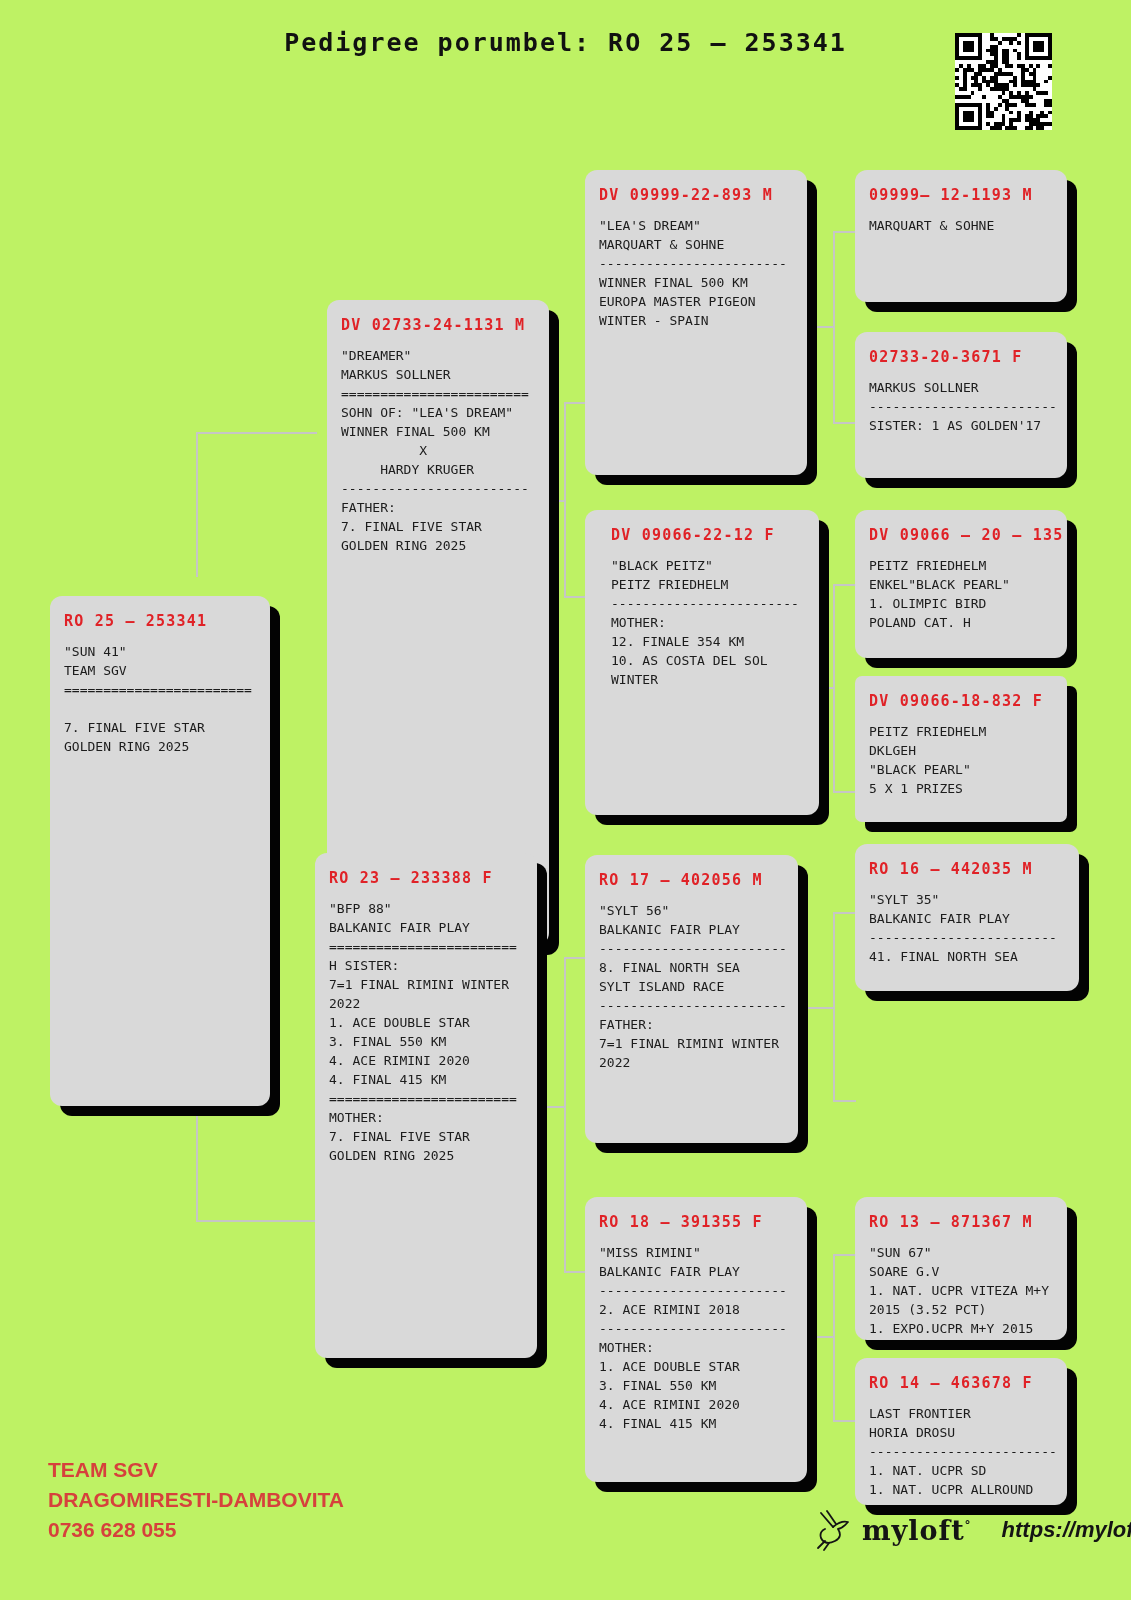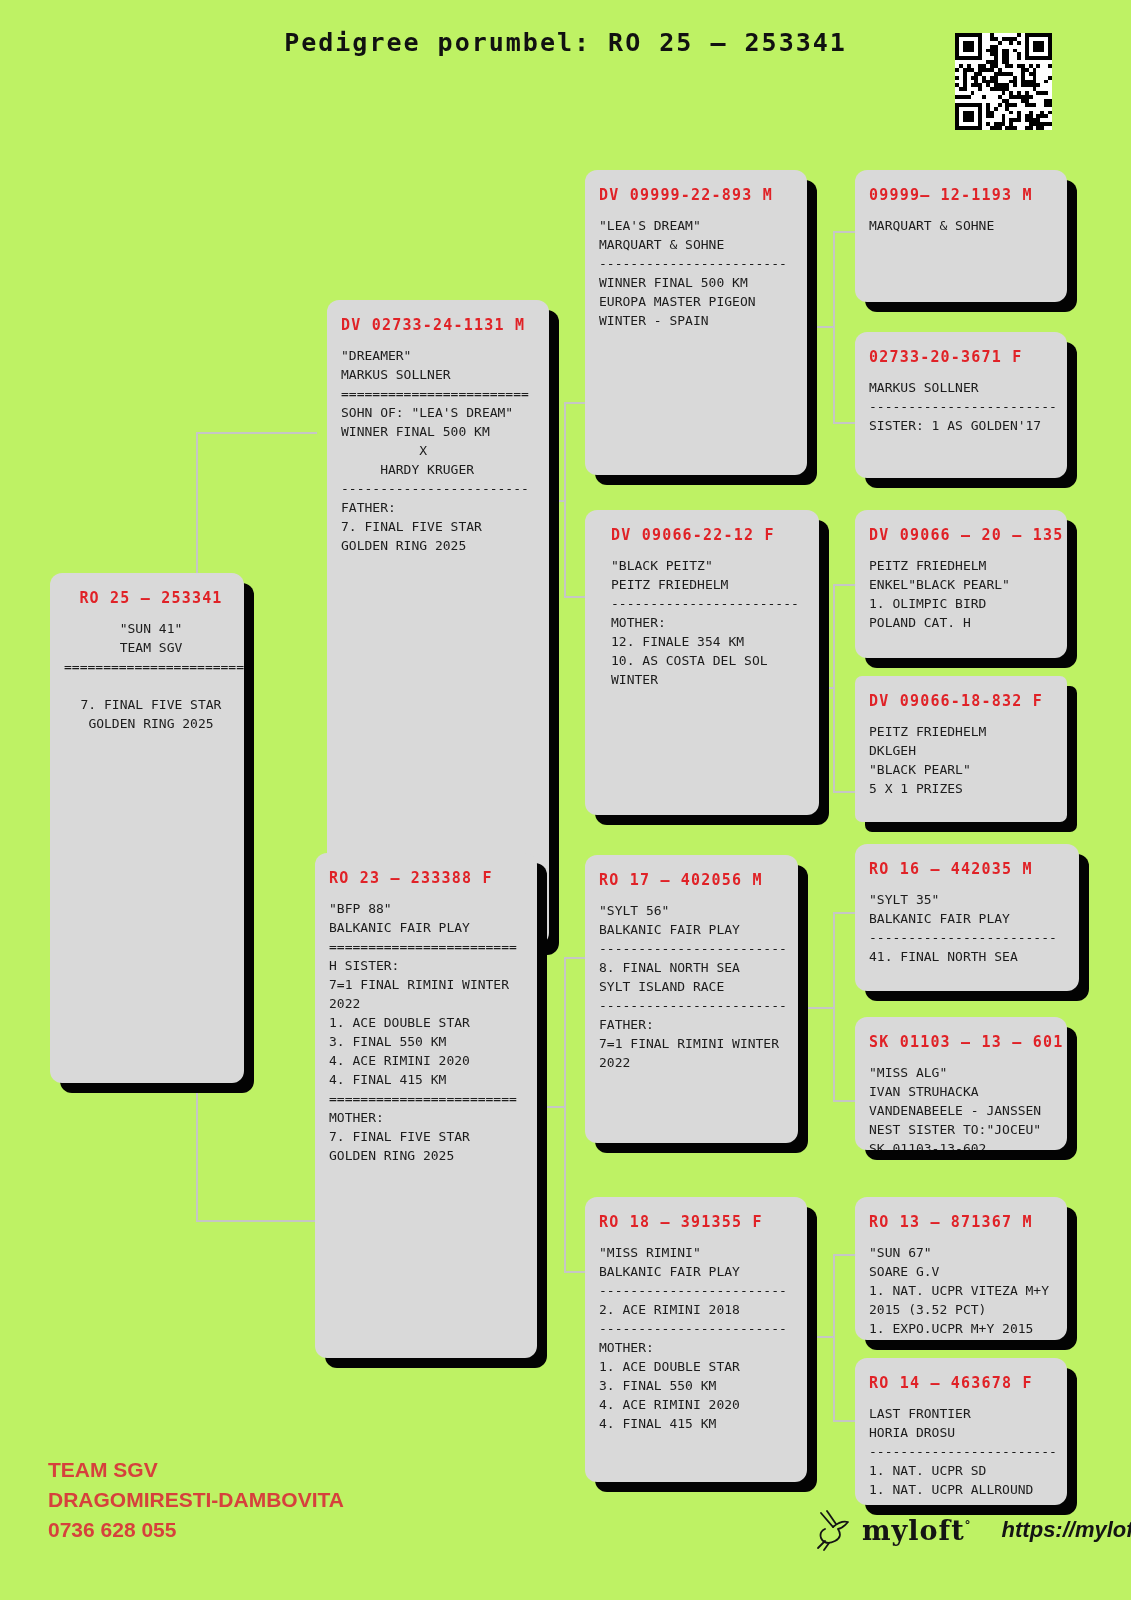--- a/index.html
+++ b/index.html
@@ -279,21 +279,21 @@
   <div class="line" style="left:808px;top:1007px;width:27px;height:2px;"></div>
   <div class="line" style="left:833px;top:912px;width:2px;height:190px;"></div>
   <div class="line" style="left:833px;top:912px;width:23px;height:2px;"></div>
   <div class="line" style="left:833px;top:1100px;width:23px;height:2px;"></div>
 
   <div class="line" style="left:808px;top:1336px;width:27px;height:2px;"></div>
   <div class="line" style="left:833px;top:1254px;width:2px;height:168px;"></div>
   <div class="line" style="left:833px;top:1254px;width:23px;height:2px;"></div>
   <div class="line" style="left:833px;top:1420px;width:23px;height:2px;"></div>
 
-  <div class="box" style="left:50px;top:573px;width:194px;height:510px;text-align:center;">
+  <div class="box" style="left:50px;top:596px;width:220px;height:510px;">
     <div class="box-id">RO 25 – 253341</div>
     <pre class="box-body">"SUN 41"
 TEAM SGV
 ========================
 
 7. FINAL FIVE STAR
 GOLDEN RING 2025</pre>
   </div>
 
   <div class="box" style="left:327px;top:300px;width:222px;height:645px;">
@@ -397,29 +397,20 @@
 "BLACK PEARL"
 5 X 1 PRIZES</pre>
   </div>
   <div class="box" style="left:855px;top:826px;width:224px;height:147px;margin-top:18px;">
     <div class="box-id">RO 16 – 442035 M</div>
     <pre class="box-body">"SYLT 35"
 BALKANIC FAIR PLAY
 ------------------------
 41. FINAL NORTH SEA</pre>
   </div>
-  <div class="box" style="left:855px;top:1017px;width:212px;height:133px;">
-    <div class="box-id">SK 01103 – 13 – 601</div>
-    <pre class="box-body">"MISS ALG"
-IVAN STRUHACKA
-VANDENABEELE - JANSSEN
-NEST SISTER TO:"JOCEU"
-SK 01103-13-602
-1 PRIZE FINAL RACE</pre>
-  </div>
   <div class="box" style="left:855px;top:1197px;width:212px;height:143px;">
     <div class="box-id">RO 13 – 871367 M</div>
     <pre class="box-body">"SUN 67"
 SOARE G.V
 1. NAT. UCPR VITEZA M+Y
 2015 (3.52 PCT)
 1. EXPO.UCPR M+Y 2015
 6. 172 KM  17.600 P</pre>
   </div>
   <div class="box" style="left:855px;top:1358px;width:212px;height:147px;">

